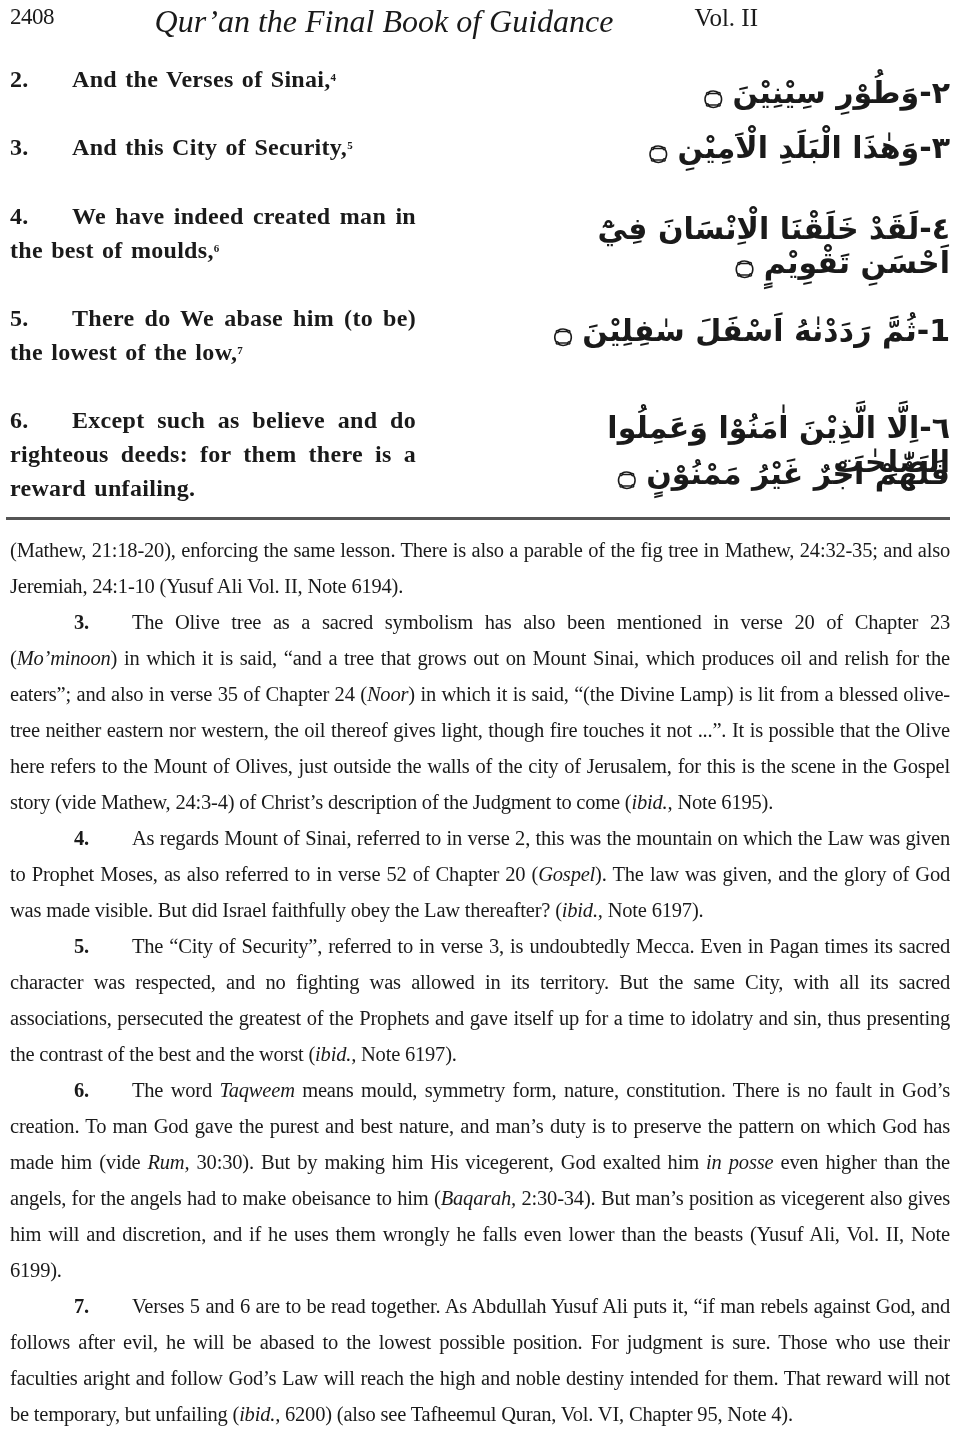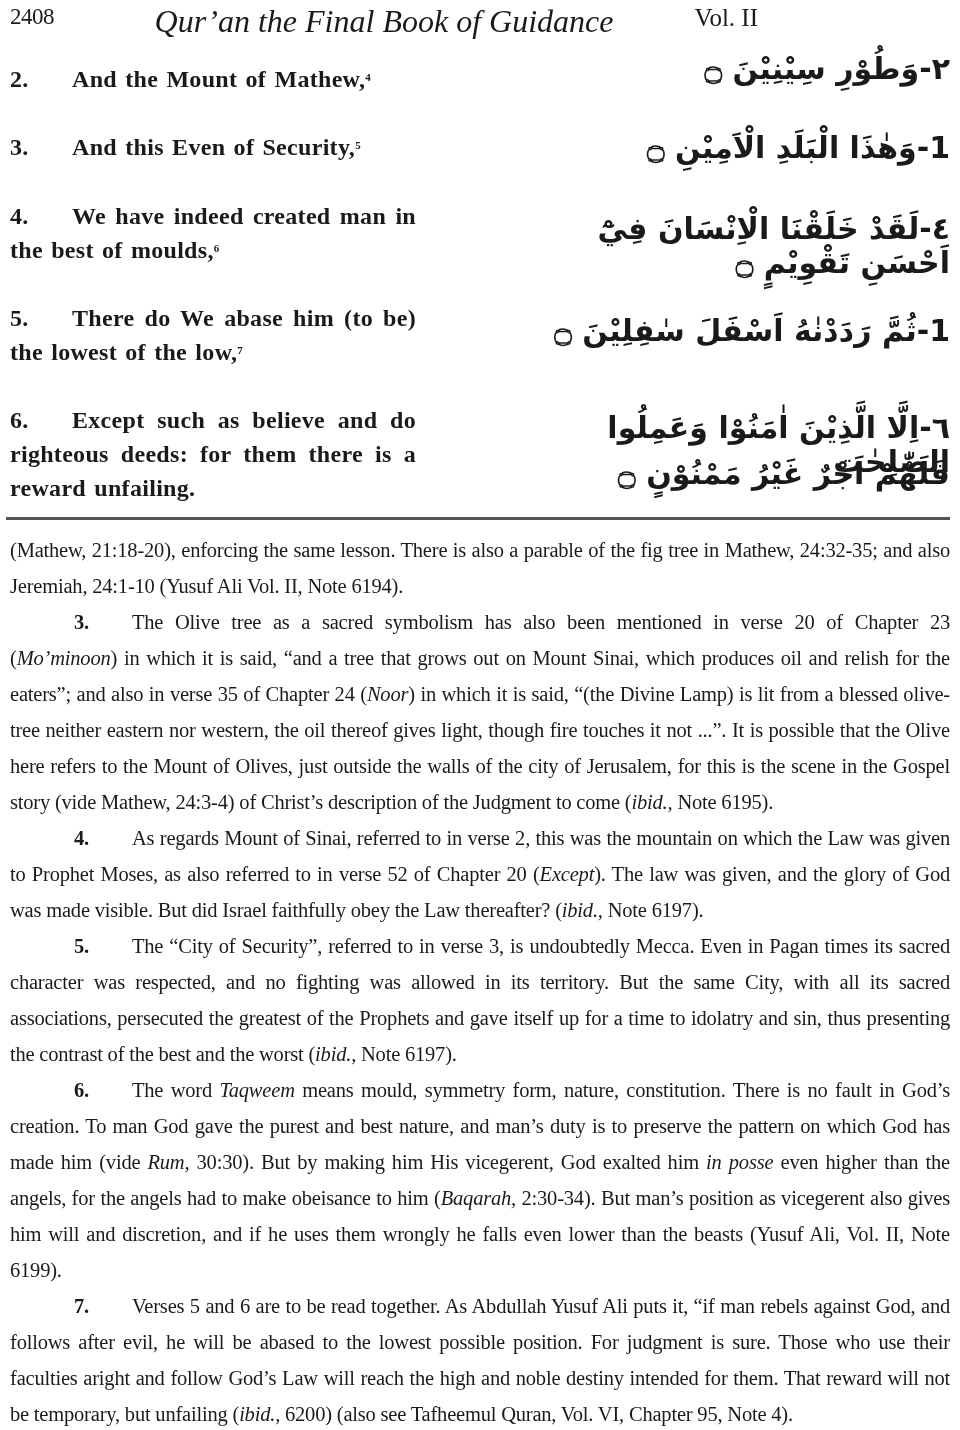--- a/index.html
+++ b/index.html
@@ -52,53 +52,53 @@
 </head>
 <body>
 
 <div class="header">
   <span class="page-num">2408</span>
   <span class="book-title">Qur’an the Final Book of Guidance</span>
   <span class="vol">Vol. II</span>
 </div>
 
 <div class="verse" style="top:62px;">
-  <span class="num">2.</span><span>And the Mount of Mathew,</span><sup>4</sup>
+  <span class="num">2.</span><span>And the Verses of Sinai,</span><sup>4</sup>
 </div>
 <div class="verse" style="top:130px;">
-  <span class="num">3.</span><span>And this Even of Security,</span><sup>5</sup>
+  <span class="num">3.</span><span>And this City of Security,</span><sup>5</sup>
 </div>
 <div class="verse" style="top:199px;">
   <span class="num">4.</span><span>We have indeed created man in the best of moulds,</span><sup>6</sup>
 </div>
 <div class="verse" style="top:301px;">
   <span class="num">5.</span><span>There do We abase him (to be) the lowest of the low,</span><sup>7</sup>
 </div>
 <div class="verse" style="top:403px;">
   <span class="num">6.</span><span>Except such as believe and do righteous deeds: for them there is a reward unfailing.</span>
 </div>
 
-<div class="arabic" style="top:52px;">٢-وَطُوْرِ سِيْنِيْنَ ۝</div>
-<div class="arabic" style="top:131px;">1-وَهٰذَا الْبَلَدِ الْاَمِيْنِ ۝</div>
+<div class="arabic" style="top:76px;">٢-وَطُوْرِ سِيْنِيْنَ ۝</div>
+<div class="arabic" style="top:131px;">٣-وَهٰذَا الْبَلَدِ الْاَمِيْنِ ۝</div>
 <div class="arabic" style="top:212px;">٤-لَقَدْ خَلَقْنَا الْاِنْسَانَ فِيْٓ اَحْسَنِ تَقْوِيْمٍ ۝</div>
 <div class="arabic" style="top:314px;">1-ثُمَّ رَدَدْنٰهُ اَسْفَلَ سٰفِلِيْنَ ۝</div>
 <div class="arabic" style="top:411px;">٦-اِلَّا الَّذِيْنَ اٰمَنُوْا وَعَمِلُوا الصّٰلِحٰتِ</div>
 <div class="arabic" style="top:457px;">فَلَهُمْ اَجْرٌ غَيْرُ مَمْنُوْنٍ ۝</div>
 
 <div class="divider"></div>
 
 <div class="commentary">
   <p>(Mathew, 21:18-20), enforcing the same lesson. There is also a parable of the fig tree in Mathew, 24:32-35; and also Jeremiah, 24:1-10 (Yusuf Ali Vol. II, Note 6194).</p>
 
   <p class="note">
     <span class="note-num">3.</span><span>The Olive tree as a sacred symbolism has also been mentioned in verse 20 of Chapter 23 (</span><i>Mo’minoon</i><span>) in which it is said, “and a tree that grows out on Mount Sinai, which produces oil and relish for the eaters”; and also in verse 35 of Chapter 24 (</span><i>Noor</i><span>) in which it is said, “(the Divine Lamp) is lit from a blessed olive-tree neither eastern nor western, the oil thereof gives light, though fire touches it not ...”. It is possible that the Olive here refers to the Mount of Olives, just outside the walls of the city of Jerusalem, for this is the scene in the Gospel story (vide Mathew, 24:3-4) of Christ’s description of the Judgment to come (</span><i>ibid.,</i><span> Note 6195).</span>
   </p>
 
   <p class="note">
-    <span class="note-num">4.</span><span>As regards Mount of Sinai, referred to in verse 2, this was the mountain on which the Law was given to Prophet Moses, as also referred to in verse 52 of Chapter 20 (</span><i>Except</i><span>). The law was given, and the glory of God was made visible. But did Israel faithfully obey the Law thereafter? (</span><i>ibid.,</i><span> Note 6197).</span>
+    <span class="note-num">4.</span><span>As regards Mount of Sinai, referred to in verse 2, this was the mountain on which the Law was given to Prophet Moses, as also referred to in verse 52 of Chapter 20 (</span><i>Gospel</i><span>). The law was given, and the glory of God was made visible. But did Israel faithfully obey the Law thereafter? (</span><i>ibid.,</i><span> Note 6197).</span>
   </p>
 
   <p class="note">
     <span class="note-num">5.</span><span>The “City of Security”, referred to in verse 3, is undoubtedly Mecca. Even in Pagan times its sacred character was respected, and no fighting was allowed in its territory. But the same City, with all its sacred associations, persecuted the greatest of the Prophets and gave itself up for a time to idolatry and sin, thus presenting the contrast of the best and the worst (</span><i>ibid.,</i><span> Note 6197).</span>
   </p>
 
   <p class="note">
     <span class="note-num">6.</span><span>The word </span><i>Taqweem</i><span> means mould, symmetry form, nature, constitution. There is no fault in God’s creation. To man God gave the purest and best nature, and man’s duty is to preserve the pattern on which God has made him (vide </span><i>Rum,</i><span> 30:30). But by making him His vicegerent, God exalted him </span><i>in posse</i><span> even higher than the angels, for the angels had to make obeisance to him (</span><i>Baqarah,</i><span> 2:30-34). But man’s position as vicegerent also gives him will and discretion, and if he uses them wrongly he falls even lower than the beasts (Yusuf Ali, Vol. II, Note 6199).</span>
   </p>
 

